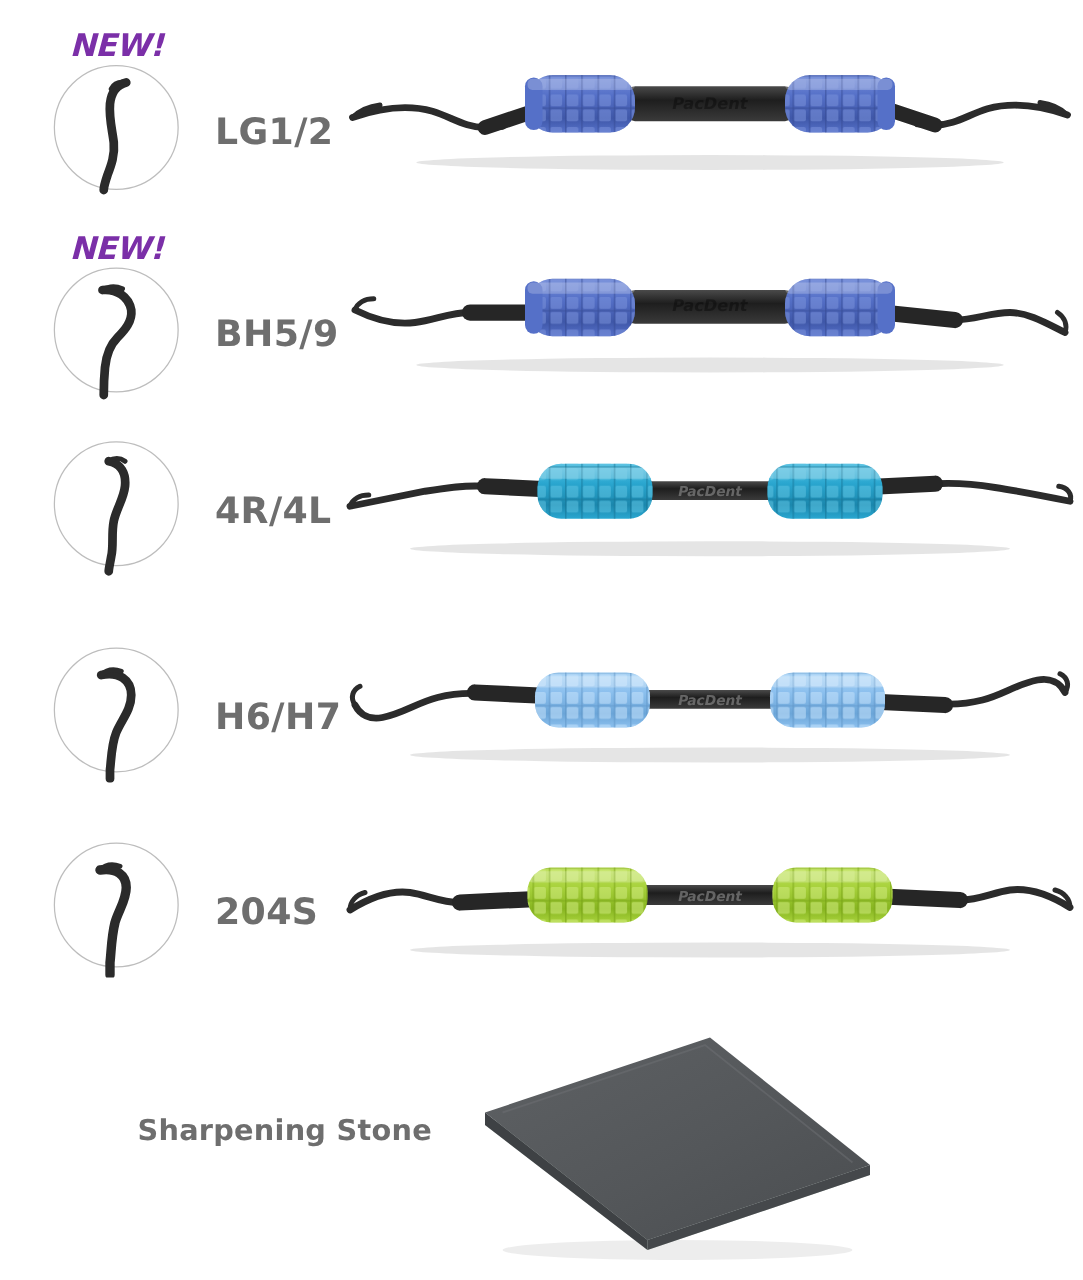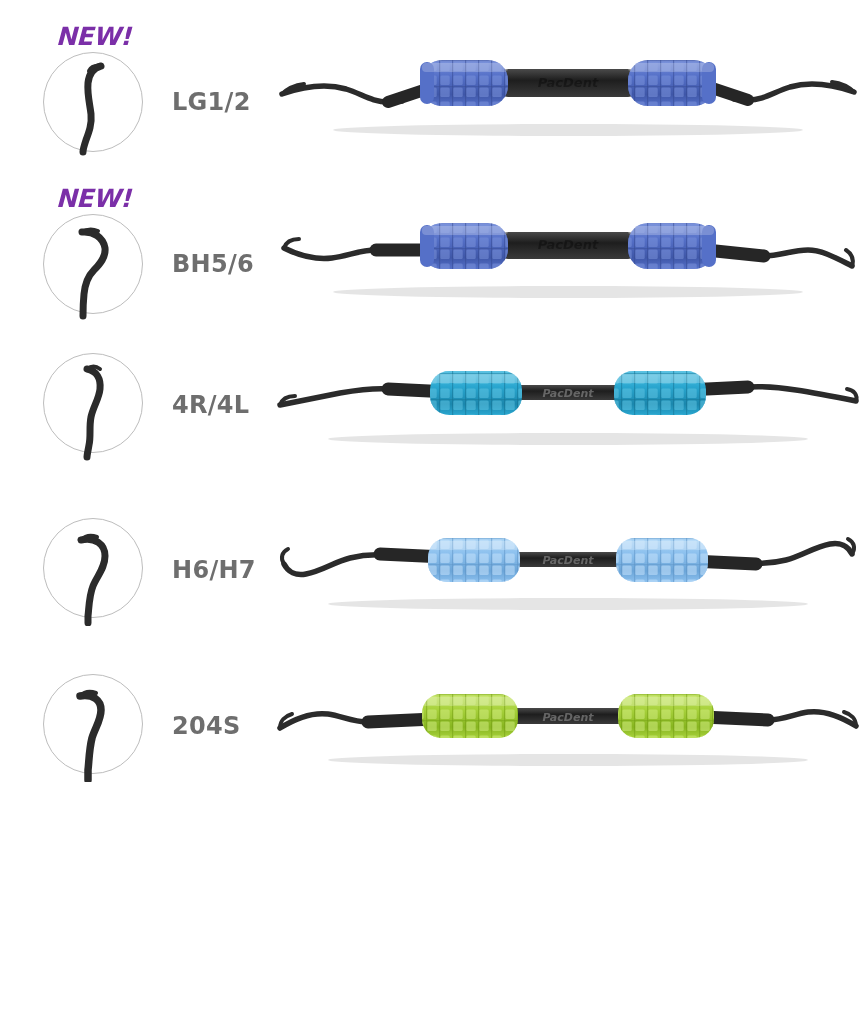--- a/index.html
+++ b/index.html
@@ -59,21 +59,21 @@
     overflow: visible;
     pointer-events: none;
   }
 
   
   .product-label {
     position: absolute;
     left: 172px;
     width: 110px;
     text-align: left;
-    font-size: 24px;
+    font-size: 29px;
     font-weight: bold;
     color: #6e6e6e;
     letter-spacing: 0.3px;
     font-family: "DejaVu Sans", sans-serif;
   }
 
   
   .instrument {
     position: absolute;
     left: 270px;
@@ -155,21 +155,21 @@
 
   <div class="product-row has-badge" style="top:162px;">
     <div class="new-badge">NEW!</div>
     <div class="inset-circle"></div>
     <div class="tip-closeup">
       <svg width="100" height="108" viewBox="0 0 100 108">
         <path d="M39 18 C50 17 60 23 62 34 C63 43 57 50 51 56 C45 62 42 70 41 80 C40 90 40 98 40 102" stroke="#2b2b2b" stroke-width="7" fill="none" stroke-linecap="round"></path>
         <path d="M39 18 C44 15 50 15 55 17" stroke="#2b2b2b" stroke-width="4" fill="none" stroke-linecap="round"></path>
       </svg>
     </div>
-    <div class="product-label" style="top:88px;">BH5/6</div>
+    <div class="product-label" style="top:88px;">BH5/9</div>
     <div class="instrument" style="top:22px;">
       <svg width="596" height="120" viewBox="0 0 596 120">
         <defs>
           <linearGradient id="g1" x1="0" y1="0" x2="0" y2="1">
             <stop offset="0%" stop-color="#7a92da"></stop>
             <stop offset="35%" stop-color="#5570c8"></stop>
             <stop offset="75%" stop-color="#3f57a8"></stop>
             <stop offset="100%" stop-color="#5570c8"></stop>
           </linearGradient>
           <linearGradient id="blk1" x1="0" y1="0" x2="0" y2="1">
@@ -349,14 +349,34 @@
         <rect x="152" y="38" width="96" height="44" rx="19" fill="url(#g4)"></rect>
         <rect x="152" y="38" width="96" height="44" rx="19" fill="url(#p4)"></rect>
         <rect x="348" y="38" width="96" height="44" rx="19" fill="url(#g4)"></rect>
         <rect x="348" y="38" width="96" height="44" rx="19" fill="url(#p4)"></rect>
         <rect x="152" y="41" width="96" height="9" rx="4" fill="#ffffff" opacity="0.22"></rect>
         <rect x="348" y="41" width="96" height="9" rx="4" fill="#ffffff" opacity="0.22"></rect>
       </svg>
     </div>
   </div>
 
+  <div class="stone-section">
+    <div class="stone-label">Sharpening Stone</div>
+    <div class="stone-image">
+      <svg width="340" height="190" viewBox="0 0 340 190">
+        <defs>
+          <linearGradient id="stoneTop" x1="0" y1="0" x2="1" y2="1">
+            <stop offset="0%" stop-color="#5e6164"></stop>
+            <stop offset="55%" stop-color="#54575a"></stop>
+            <stop offset="100%" stop-color="#4a4d50"></stop>
+          </linearGradient>
+        </defs>
+        <ellipse cx="170" cy="172" rx="140" ry="8" fill="#000" opacity="0.07"></ellipse>
+        <path d="M16 72 L196 10 L324 112 L146 172 Z" fill="#c9d2ce"></path>
+        <path d="M16 62 L196 2 L324 104 L146 164 Z" fill="url(#stoneTop)"></path>
+        <path d="M16 62 L16 72 L146 172 L146 164 Z" fill="#3e4144"></path>
+        <path d="M146 164 L146 172 L324 112 L324 104 Z" fill="#45484b"></path>
+        <path d="M30 62 L192 8 L310 102" stroke="#6d7073" stroke-width="1.5" fill="none" opacity="0.5"></path>
+      </svg>
+    </div>
+  </div>
 
 </div>
 
 </body></html>

